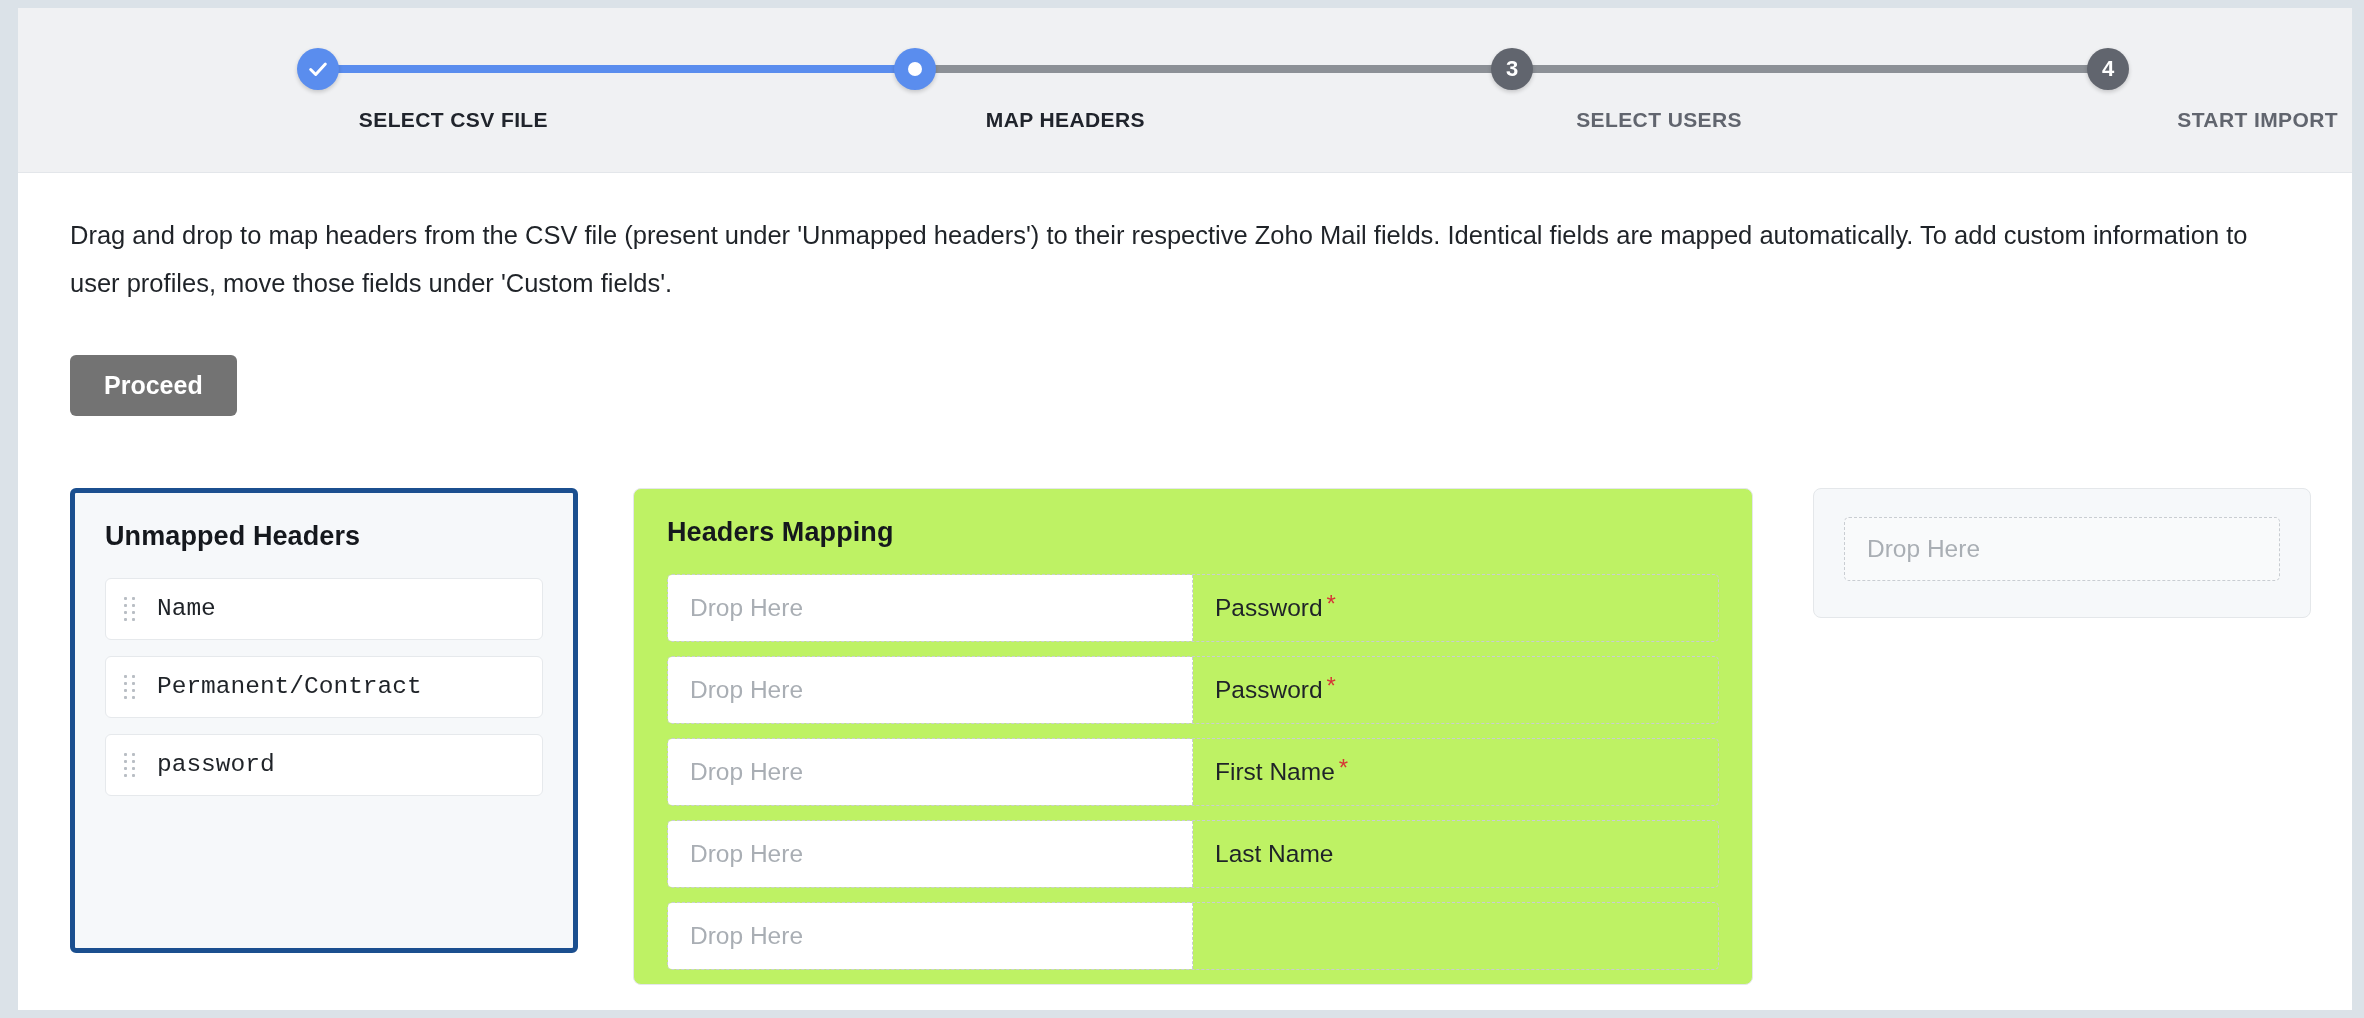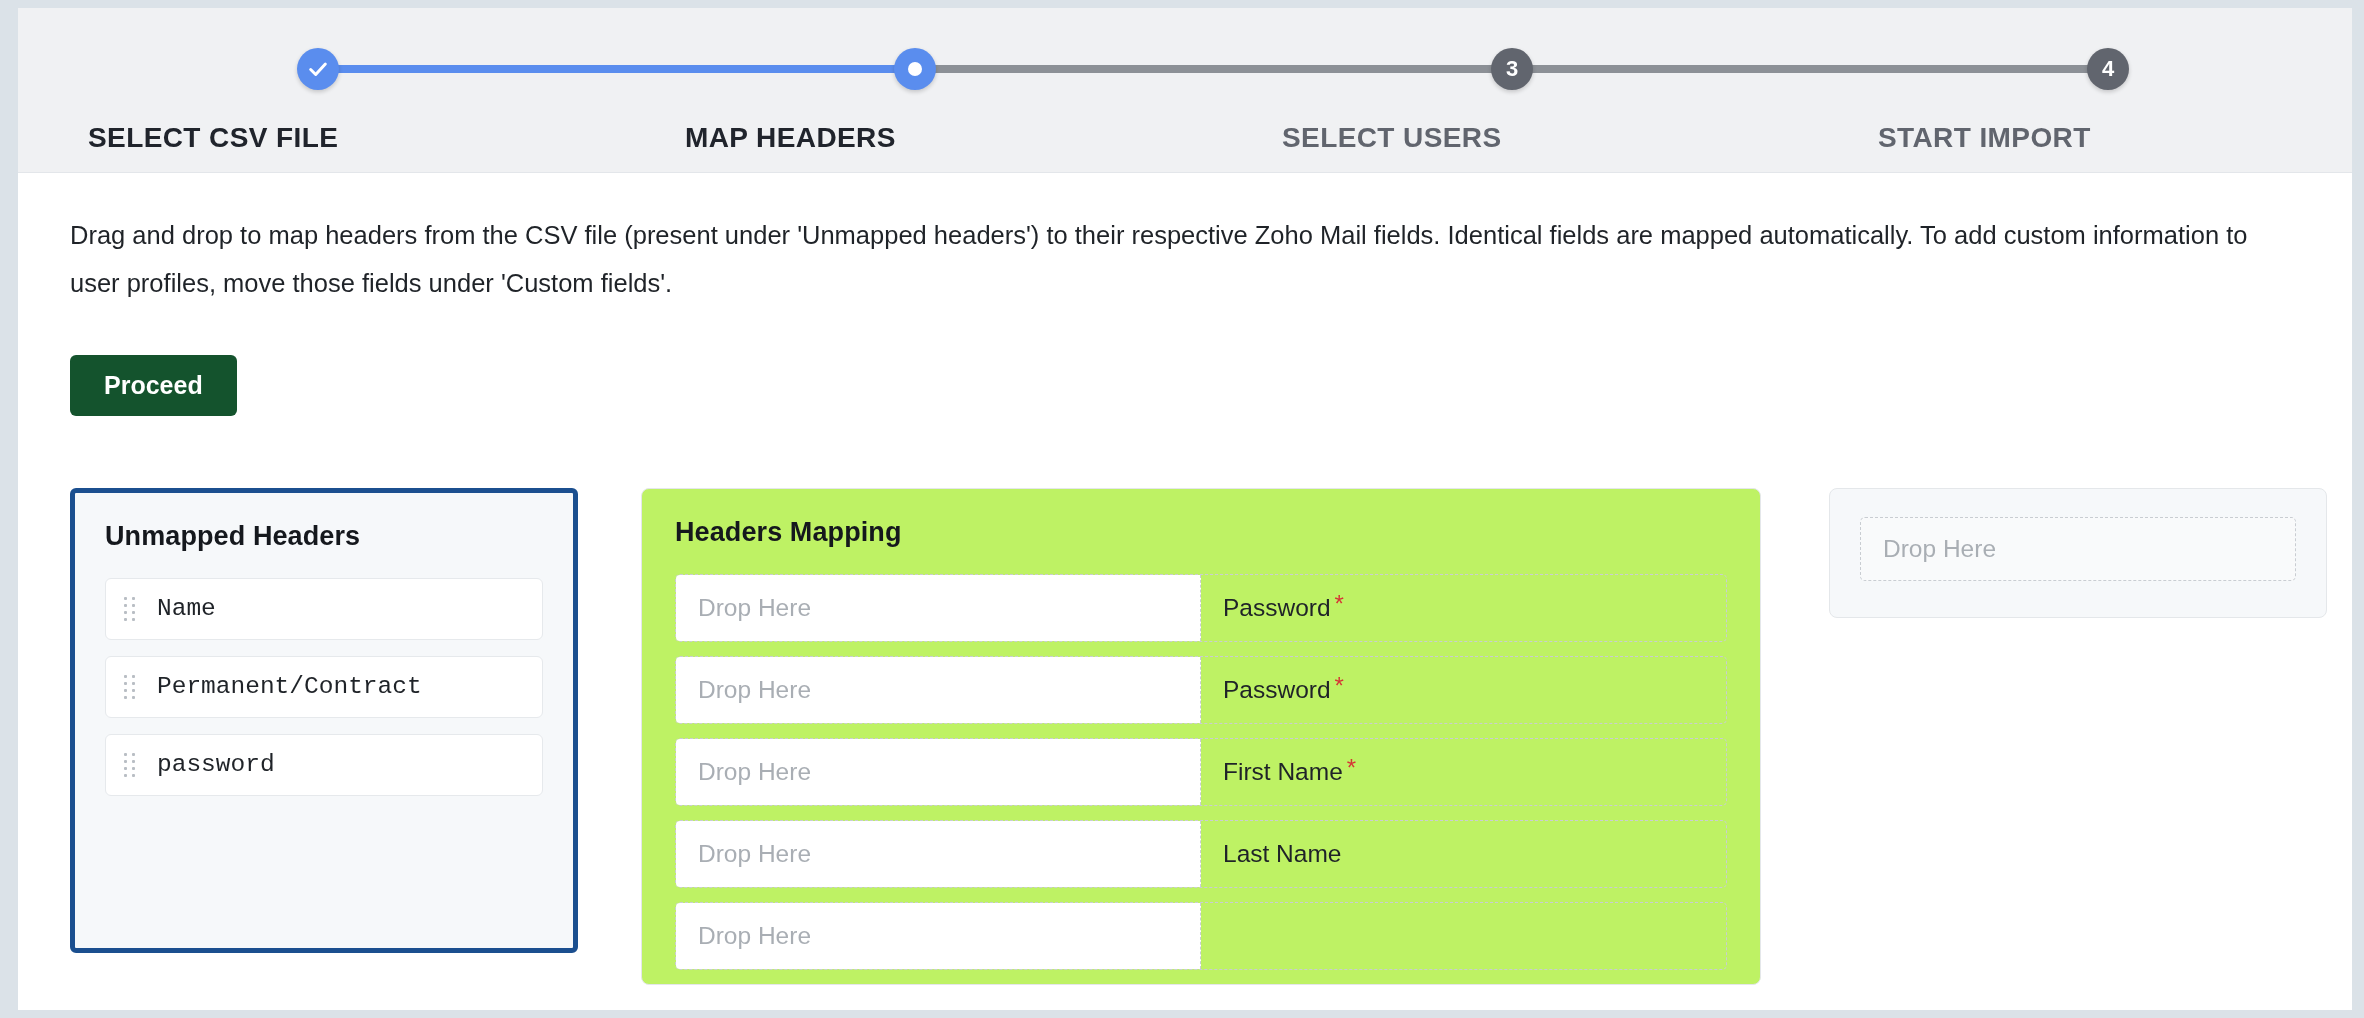--- a/index.html
+++ b/index.html
@@ -72,25 +72,25 @@
   }
   .step-dot .inner-dot {
     width: 14px;
     height: 14px;
     border-radius: 50%;
     background: #ffffff;
   }
 
   .step-label {
     position: absolute;
-    top: 114px;
+    top: 100px;
     left: -230px;
     width: 460px;
-    text-align: left;
-    font-size: 28px;
+    text-align: right;
+    font-size: 21px;
     font-weight: 700;
     letter-spacing: 0.4px;
     color: #61656e;
   }
   .step-label.dark { color: #20242c; }
 
   .step-line {
     position: absolute;
     top: 57px;
     height: 8px;
@@ -109,38 +109,38 @@
     font-size: 25.5px;
     line-height: 48px;
     color: #1f2328;
     max-width: 2250px;
   }
 
   .proceed-wrap { margin-top: 48px; }
 
   .btn-proceed {
     display: inline-block;
-    background: #14532d;
+    background: #737373;
     color: #ffffff;
     border: none;
     border-radius: 6px;
     font-family: "Liberation Sans", sans-serif;
     font-size: 25px;
     font-weight: 700;
     padding: 18px 34px;
     cursor: pointer;
     line-height: 1;
   }
 
   
   .panels {
     display: flex;
     align-items: flex-start;
     margin-top: 72px;
-    gap: 8px;
+    gap: 0;
   }
 
   .panel-unmapped {
     width: 508px;
     flex: 0 0 508px;
     background: #f6f8fa;
     border: 5px solid #1b4f8f;
     border-radius: 6px;
     padding: 28px 30px 34px 30px;
     min-height: 465px;

